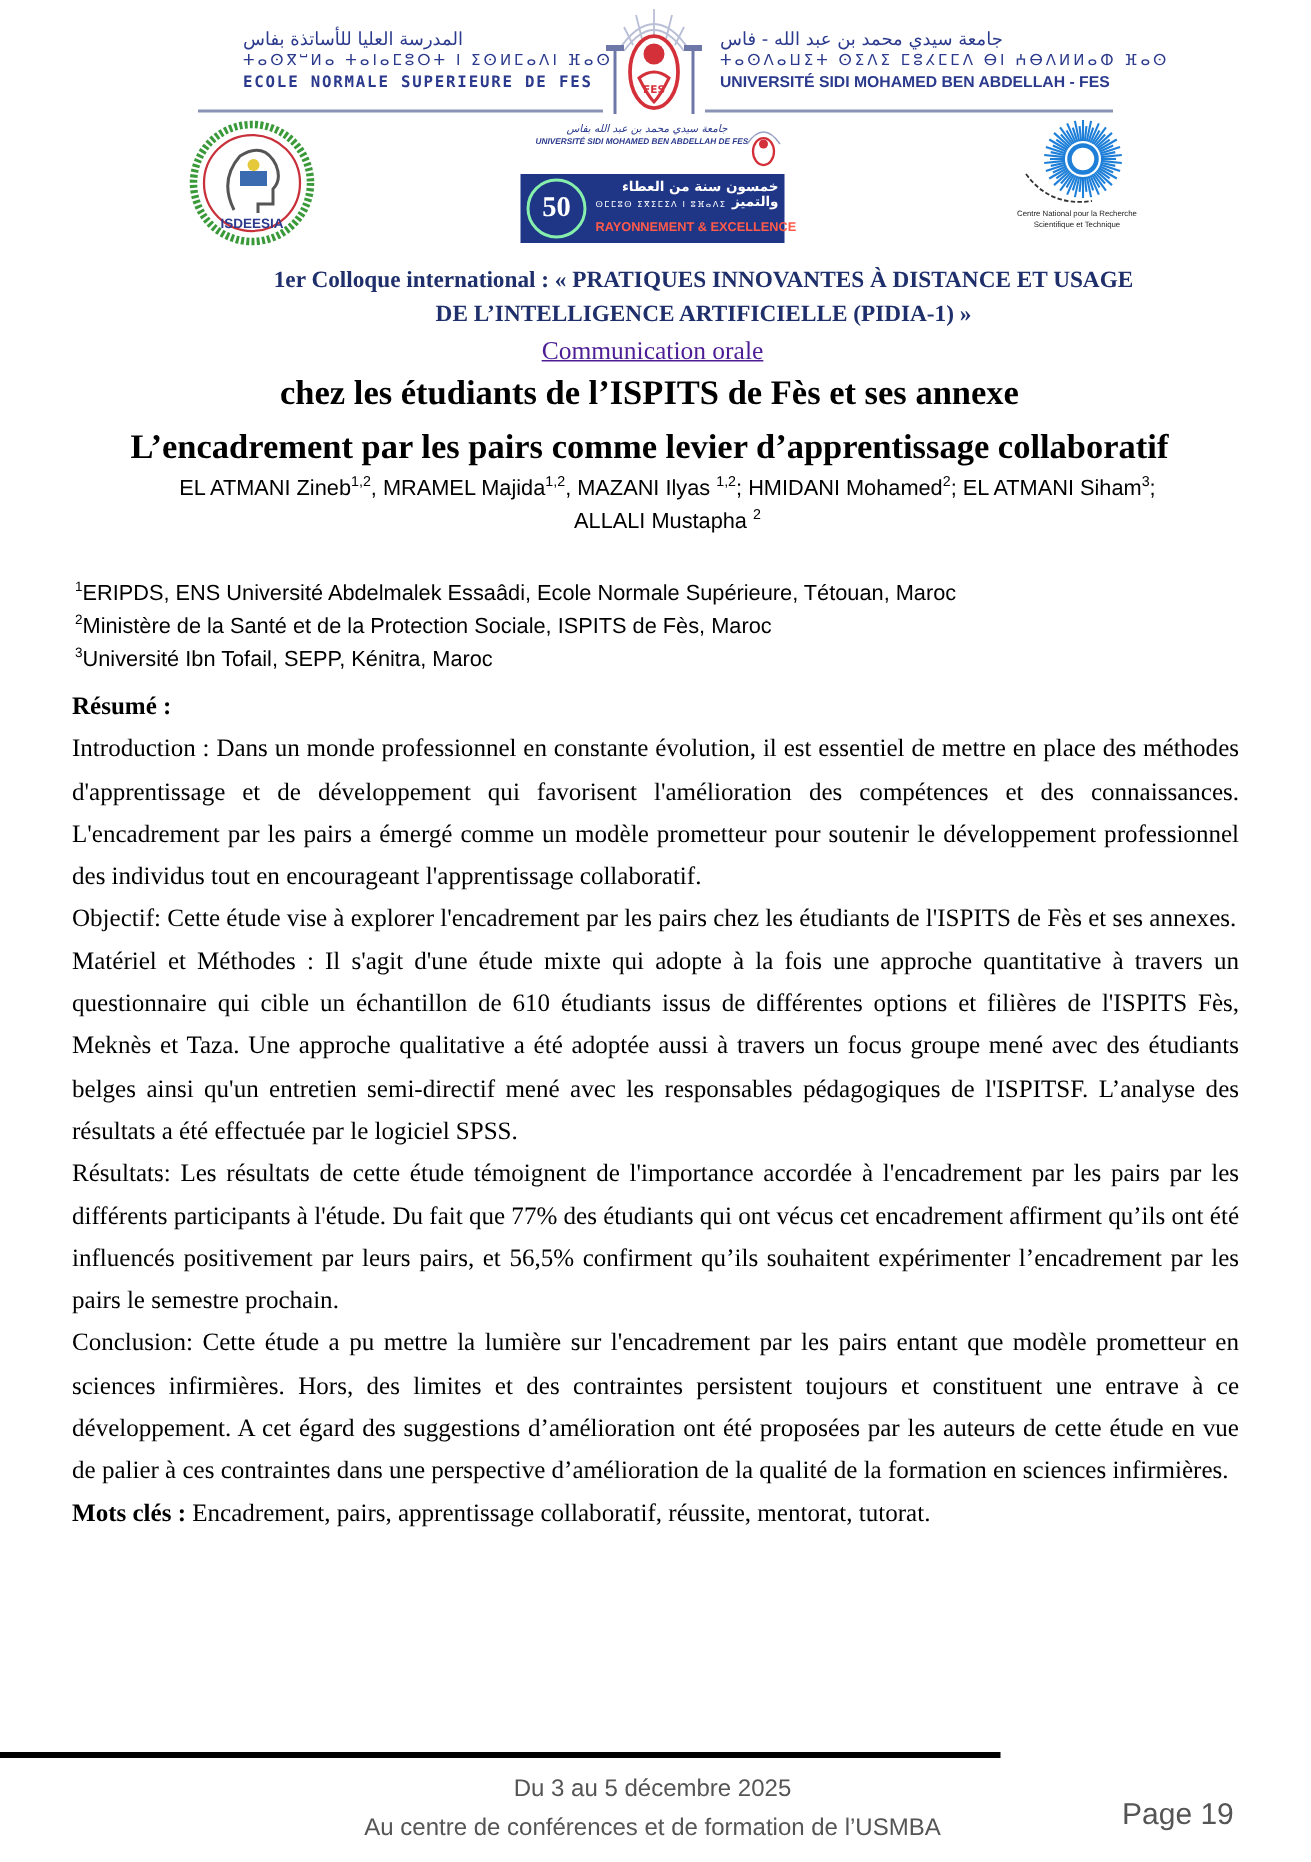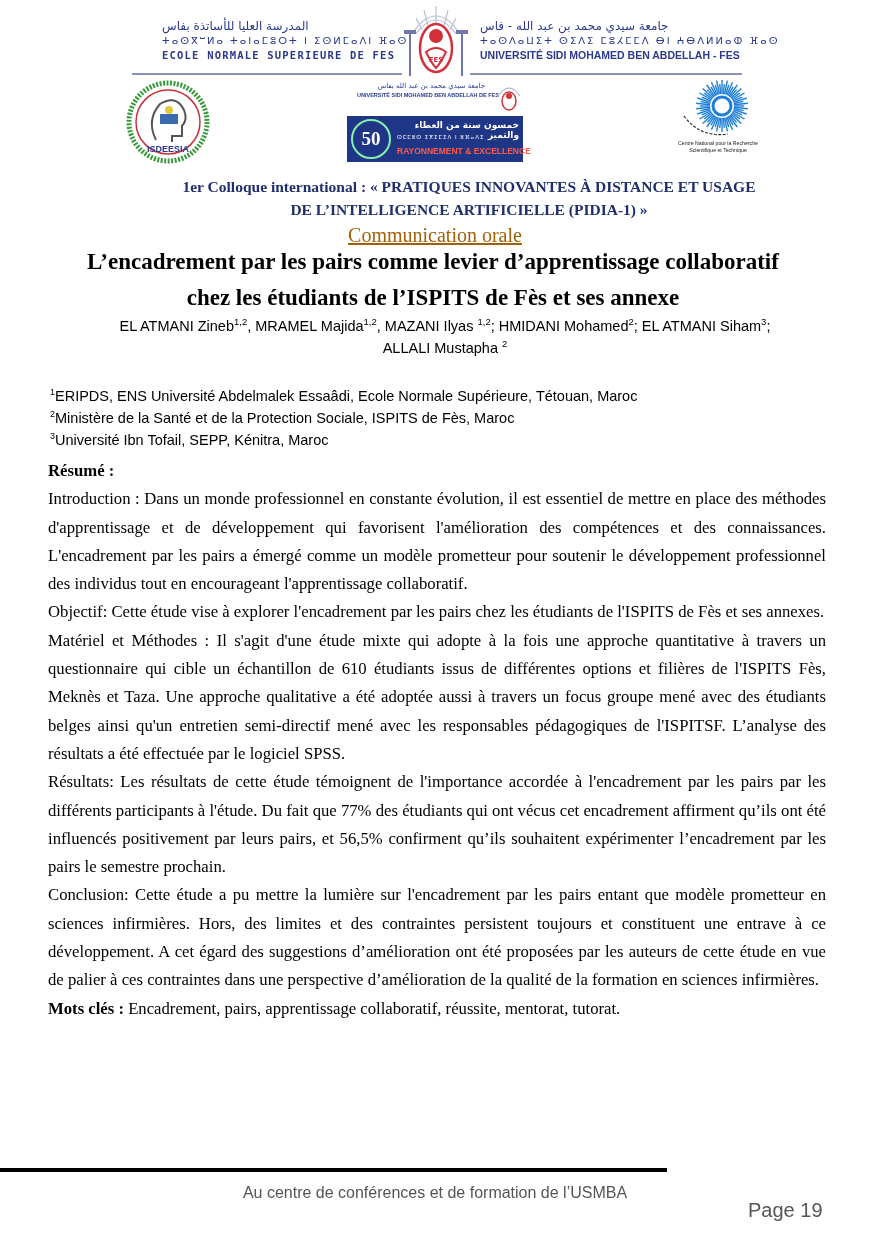--- a/index.html
+++ b/index.html
@@ -15,36 +15,36 @@
   .latin-univ { font-family: "Liberation Sans", sans-serif; font-size: 10.5px; font-weight: bold; color: #2b3a8c; line-height: 14px; white-space: nowrap; }
   .banner-line-left { position: absolute; left: 132px; top: 73px; width: 270px; height: 1.5px; background: #8a93b5; }
   .banner-line-right { position: absolute; left: 470px; top: 73px; width: 272px; height: 1.5px; background: #8a93b5; }
   .banner-crest { position: absolute; left: 400px; top: 4px; width: 72px; height: 74px; }
 
   
   .logo-isdeesia { position: absolute; left: 126px; top: 80px; width: 84px; height: 84px; }
   .logo-usmba50 { position: absolute; left: 347px; top: 82px; width: 176px; height: 80px; }
   .logo-cnrst { position: absolute; left: 670px; top: 78px; width: 96px; height: 90px; }
 
-  .u50-top { position: absolute; left: 10px; top: 0; width: 166px; height: 32px; }
+  .u50-top { position: absolute; left: 10px; top: 0; width: 166px; height: 32px; font-style: italic; }
   .u50-ar { font-family: "DejaVu Sans", sans-serif; font-size: 7px; color: #2b3a8c; direction: rtl; text-align: right; width: 128px; line-height: 9px; }
   .u50-lat { font-family: "Liberation Sans", sans-serif; font-size: 5.5px; font-weight: bold; color: #2b3a8c; width: 140px; line-height: 8px; white-space: nowrap; }
   .u50-crest { position: absolute; right: 0; top: 0; width: 28px; height: 30px; }
   .u50-band { position: absolute; left: 0; top: 34px; width: 176px; height: 46px; background: #1f3687; }
   .u50-circle { position: absolute; left: 4px; top: 3px; width: 40px; height: 40px; border-radius: 50%; background: #1f3687; border: 2px solid #86efac; box-sizing: border-box; display: flex; align-items: center; justify-content: center; }
   .u50-num { font-family: "Liberation Serif", serif; font-weight: bold; font-size: 19px; color: #ffffff; }
   .u50-ar2 { position: absolute; left: 50px; top: 4px; width: 122px; font-family: "DejaVu Sans", sans-serif; font-size: 9px; font-weight: bold; color: #ffffff; direction: rtl; text-align: right; }
   .u50-tif { position: absolute; left: 50px; top: 18px; width: 122px; font-family: "DejaVu Sans", sans-serif; font-size: 5.5px; color: #ffffff; white-space: nowrap; overflow: hidden; letter-spacing: 1px; }
   .u50-ray { position: absolute; left: 50px; top: 30px; width: 124px; font-family: "Liberation Sans", sans-serif; font-size: 8.5px; font-weight: bold; color: #ff5a4a; white-space: nowrap; }
 
   .cnrst-caption { position: absolute; left: 0; top: 62px; width: 96px; text-align: center; font-family: "Liberation Sans", sans-serif; font-size: 5.2px; color: #222; line-height: 7px; }
 
   
   .colloque { position: absolute; left: 0; top: 175px; width: 874px; text-align: center; font-family: "Liberation Serif", serif; font-weight: bold; font-size: 15.5px; color: #1f2f6b; line-height: 23px; padding-left: 32px; }
-  .comm-orale { position: absolute; left: 0; top: 224px; width: 870px; text-align: center; font-size: 20px; text-decoration: underline; color: #a16207; }
+  .comm-orale { position: absolute; left: 0; top: 224px; width: 870px; text-align: center; font-size: 17px; text-decoration: underline; color: #4c1d95; }
   .main-title { position: absolute; left: 0; top: 244px; width: 866px; text-align: center; font-weight: bold; font-size: 23px; line-height: 36px; }
 
   
   .authors { position: absolute; left: 50px; top: 315px; width: 790px; text-align: center; font-family: "Liberation Sans", sans-serif; font-size: 14.5px; line-height: 22px; }
   .authors sup { font-size: 9.5px; vertical-align: 6px; line-height: 0; }
 
   .affils { position: absolute; left: 50px; top: 385px; width: 790px; font-family: "Liberation Sans", sans-serif; font-size: 14.5px; line-height: 22px; }
   .affils sup { font-size: 9px; vertical-align: 6px; line-height: 0; }
 
   
@@ -198,22 +198,22 @@
 </div>
 
 <div class="colloque">
   <div>1er Colloque international : « PRATIQUES INNOVANTES À DISTANCE ET USAGE</div>
   <div>DE L’INTELLIGENCE ARTIFICIELLE (PIDIA-1) »</div>
 </div>
 
 <div class="comm-orale">Communication orale</div>
 
 <div class="main-title">
+  <div>chez les étudiants de l’ISPITS de Fès et ses annexe</div>
   <div>L’encadrement par les pairs comme levier d’apprentissage collaboratif</div>
-  <div>chez les étudiants de l’ISPITS de Fès et ses annexe</div>
 </div>
 
 <div class="authors" id="authors"><span><span>EL ATMANI Zineb</span><sup>1,2</sup>, </span><span><span>MRAMEL Majida</span><sup>1,2</sup>, </span><span><span>MAZANI Ilyas </span><sup>1,2</sup>; </span><span><span>HMIDANI Mohamed</span><sup>2</sup>; </span><span><span>EL ATMANI Siham</span><sup>3</sup>;</span><br><span><span>ALLALI Mustapha </span><sup>2</sup></span></div>
 
 <div class="affils" id="affils">
     <div><sup>1</sup><span>ERIPDS, ENS Université Abdelmalek Essaâdi, Ecole Normale Supérieure, Tétouan, Maroc</span></div>
     <div><sup>2</sup><span>Ministère de la Santé et de la Protection Sociale, ISPITS de Fès, Maroc</span></div>
     <div><sup>3</sup><span>Université Ibn Tofail, SEPP, Kénitra, Maroc</span></div>
   </div>
 
@@ -222,15 +222,16 @@
   <p>Introduction : Dans un monde professionnel en constante évolution, il est essentiel de mettre en place des méthodes d'apprentissage et de développement qui favorisent l'amélioration des compétences et des connaissances. L'encadrement par les pairs a émergé comme un modèle prometteur pour soutenir le développement professionnel des individus tout en encourageant l'apprentissage collaboratif.</p>
   <p>Objectif: Cette étude vise à explorer l'encadrement par les pairs chez les étudiants de l'ISPITS de Fès et ses annexes.</p>
   <p>Matériel et Méthodes : Il s'agit d'une étude mixte qui adopte à la fois une approche quantitative à travers un questionnaire qui cible un échantillon de 610 étudiants issus de différentes options et filières de l'ISPITS Fès, Meknès et Taza. Une approche qualitative a été adoptée aussi à travers un focus groupe mené avec des étudiants belges ainsi qu'un entretien semi-directif mené avec les responsables pédagogiques de l'ISPITSF. L’analyse des résultats a été effectuée par le logiciel SPSS.</p>
   <p>Résultats: Les résultats de cette étude témoignent de l'importance accordée à l'encadrement par les pairs par les différents participants à l'étude. Du fait que 77% des étudiants qui ont vécus cet encadrement affirment qu’ils ont été influencés positivement par leurs pairs, et 56,5% confirment qu’ils souhaitent expérimenter l’encadrement par les pairs le semestre prochain.</p>
   <p>Conclusion: Cette étude a pu mettre la lumière sur l'encadrement par les pairs entant que modèle prometteur en sciences infirmières. Hors, des limites et des contraintes persistent toujours et constituent une entrave à ce développement. A cet égard des suggestions d’amélioration ont été proposées par les auteurs de cette étude en vue de palier à ces contraintes dans une perspective d’amélioration de la qualité de la formation en sciences infirmières.</p>
   <p><span class="kw-label">Mots clés :</span><span> Encadrement, pairs, apprentissage collaboratif, réussite, mentorat, tutorat.</span></p>
 </div>
 
 <div class="footer-rule"></div>
 <div class="footer-dates">
+  <div>Du 3 au 5 décembre 2025</div>
   <div>Au centre de conférences et de formation de l’USMBA</div>
 </div>
 <div class="footer-page">Page 19</div>
 
 </body></html>

